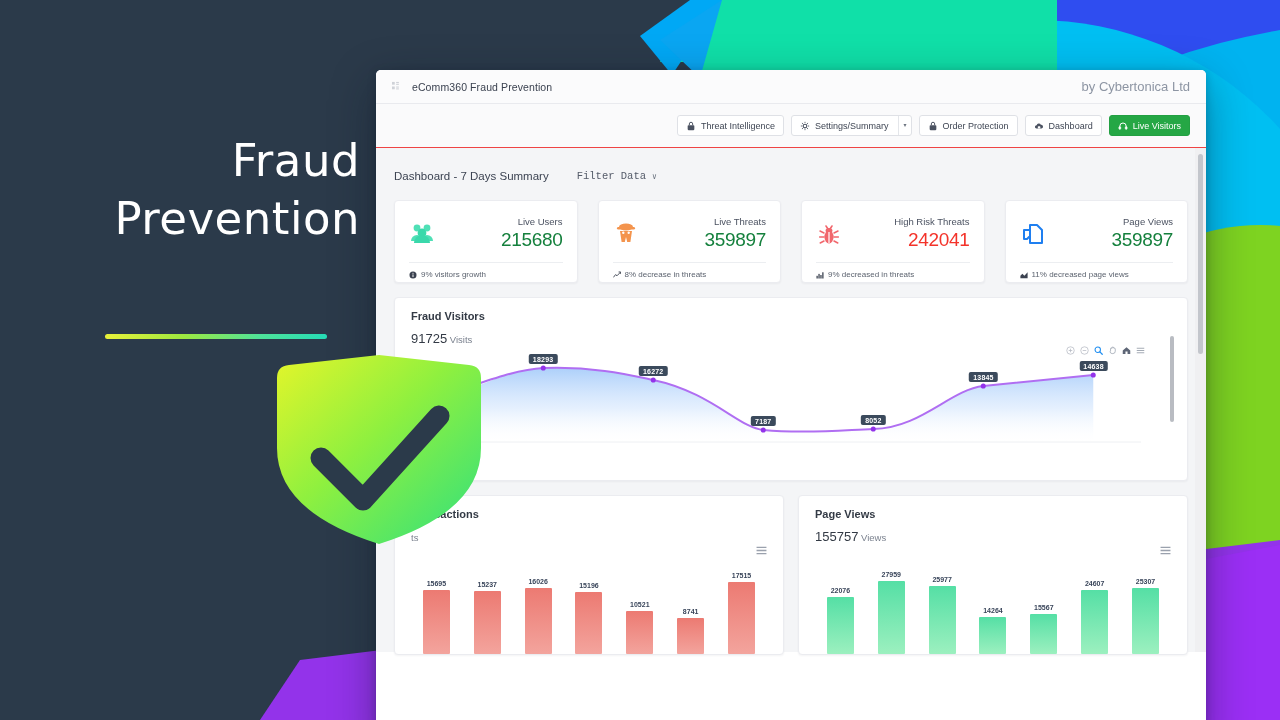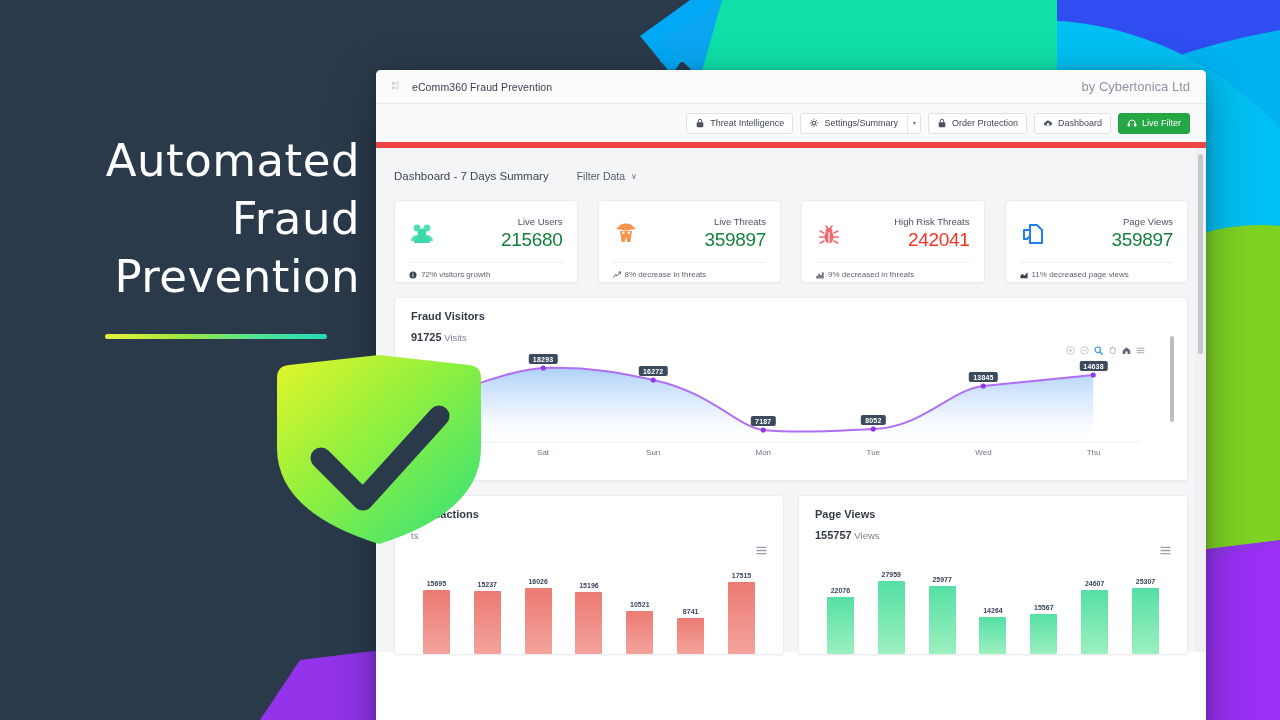--- a/index.html
+++ b/index.html
@@ -41,21 +41,21 @@
     height:34px; background:#fbfbfc; border-bottom:1px solid #e9eaee;
     display:flex; align-items:center; padding:0 16px;
   }
   .titlebar .logo { width:11px; height:11px; margin-right:9px; opacity:.45; flex:none; }
   .app-title { font-size:10.5px; color:#3b4250; letter-spacing:.1px; }
   .titlebar .spacer { flex:1 1 auto; }
   .by-line { font-size:13px; color:#8d95a3; }
 
   
   .toolbar {
-    height:44px; background:#fafafb; border-bottom:6px solid #ef4444;
+    height:44px; background:#fafafb; border-bottom:1px solid #ef4444;
     display:flex; align-items:center; justify-content:flex-end;
     padding:0 16px; gap:7px;
   }
   .tbtn {
     display:flex; align-items:center; gap:5px;
     height:21px; padding:0 8px;
     background:#fff; border:1px solid #dfe1e6; border-radius:3px;
     font-size:9px; color:#3f4654; white-space:nowrap; cursor:pointer;
   }
   .tbtn svg { width:10px; height:10px; flex:none; }
@@ -66,21 +66,21 @@
   }
   .tbtn.primary svg { stroke:#fff; }
 
   
   .page { position:relative; height:calc(582px - 34px - 44px); background:#f4f5f7; }
   .page-inner { padding:14px 18px 0 18px; }
 
   .page-head { display:flex; align-items:center; gap:28px; height:28px; }
   .page-title { font-size:11.5px; color:#3c4352; }
   .filter {
-    font-size:10.5px; color:#545b69; display:flex; align-items:center; gap:6px; cursor:pointer;
+    font-size:10.5px; color:#545b69; display:flex; align-items:center; gap:6px; cursor:pointer;font-family:Liberation Mono, monospace;
   }
   .filter .chev { font-size:8px; color:#6c7480; }
 
   
   .stats { display:flex; gap:20px; margin-top:10px; }
   .stat {
     flex:1 1 0; background:#fff; border-radius:4px;
     border:1px solid #ebecf0;
     box-shadow:0 1px 2px rgba(30,40,60,.05);
     padding:12px 14px 0 14px; height:83px;
@@ -101,21 +101,21 @@
 
   
   .card {
     background:#fff; border-radius:4px; border:1px solid #ebecf0;
     box-shadow:0 1px 2px rgba(30,40,60,.05);
     margin-top:14px; position:relative;
   }
   .card-pad { padding:12px 16px 0 16px; }
   .card-title { font-size:11px; font-weight:bold; color:#333a45; }
   .card-sub { margin-top:9px; font-size:9.5px; color:#7b828f; }
-  .card-sub b { color:#333a45; font-weight:bold; font-size:11px; }
+  .card-sub b { color:#333a45; font-weight:normal; font-size:13px; }
 
   .visitors { height:184px; }
   .chart-tools {
     position:absolute; right:42px; top:48px;
     display:flex; align-items:center; gap:5px;
   }
   .chart-tools svg { width:9px; height:9px; cursor:pointer; }
 
   .sv-scroll {
     position:absolute; right:13px; top:38px; width:4px; height:86px;
@@ -177,21 +177,20 @@
 
   <path d="M260 720 L1280 720 L1280 540 L300 660 Z" fill="#9333ea"></path>
   <path d="M640 720 L1280 720 L1280 545 L700 655 Z" fill="#9b2ff5"></path>
 
   <path d="M672 648 L740 648 L700 690 Z" fill="#00bff2"></path>
   <path d="M676 650 L742 650 L702 692 L660 700 Z" fill="#00c4f5"></path>
   <path d="M640 650 L700 692 L660 720 L560 720 Z" fill="#2b3a4a"></path>
 </svg>
 
 <div class="headline">
-  <span class="ln">Automated</span>
   <span class="ln">Fraud</span>
   <span class="ln">Prevention</span>
 </div>
 <div class="rule"></div>
 
 <svg class="shield" viewBox="0 0 232 194">
   <defs>
     <linearGradient id="shieldGrad" x1="0" y1="0" x2="1" y2="1">
       <stop offset="0%" stop-color="#e4f52a"></stop>
       <stop offset="45%" stop-color="#8ff03f"></stop>
@@ -254,21 +253,21 @@
       </svg>
       <span>Dashboard</span>
     </div>
 
     <div class="tbtn primary">
       <svg viewBox="0 0 12 12">
         <path d="M2.2 7.5 V6.2 A3.8 3.8 0 0 1 9.8 6.2 V7.5" fill="none" stroke="#fff" stroke-width="1.2"></path>
         <rect x="1.2" y="6.8" width="2" height="3.2" rx="1" fill="#fff"></rect>
         <rect x="8.8" y="6.8" width="2" height="3.2" rx="1" fill="#fff"></rect>
       </svg>
-      <span>Live Filter</span>
+      <span>Live Visitors</span>
     </div>
   </div>
 
   <div class="page">
     <div class="page-sb-track"></div>
     <div class="page-sb"></div>
 
     <div class="page-inner">
 
       <div class="page-head">
@@ -295,21 +294,21 @@
               <div class="stat-label">Live Users</div>
               <div class="stat-value">215680</div>
             </div>
           </div>
           <div class="stat-foot">
             <svg viewBox="0 0 10 10">
               <circle cx="5" cy="5" r="4.4" fill="#3b4250"></circle>
               <rect x="4.4" y="2.3" width="1.2" height="1.2" fill="#fff"></rect>
               <rect x="4.4" y="4.3" width="1.2" height="3.3" fill="#fff"></rect>
             </svg>
-            <span>72% visitors growth</span>
+            <span>9% visitors growth</span>
           </div>
         </div>
 
         <div class="stat">
           <div class="stat-top">
             <svg class="stat-ico" viewBox="0 0 26 26">
               <ellipse cx="13" cy="6" rx="7" ry="3.4" fill="#f4944d"></ellipse>
               <rect x="4" y="6" width="18" height="2.6" rx="1.3" fill="#f4944d"></rect>
               <path d="M7 10 h12 l-1.6 11 h-3.2 l-1.2 -5 -1.2 5 h-3.2 Z" fill="#f4944d"></path>
               <circle cx="10.3" cy="11.8" r="1.2" fill="#fff"></circle>
@@ -436,28 +435,20 @@
             <path d="M0 92 H780" stroke="#eef0f3" stroke-width="1"></path>
           </svg>
 
           <div class="pill" style="left:18.7%; top:14px;">18293</div>
           <div class="pill" style="left:32.6%; top:26px;">16272</div>
           <div class="pill" style="left:46.5%; top:76px;">7187</div>
           <div class="pill" style="left:60.4%; top:75px;">8052</div>
           <div class="pill" style="left:74.3%; top:32px;">13845</div>
           <div class="pill" style="left:88.2%; top:21px;">14638</div>
 
-          <div class="xaxis">
-            <span class="xlab" style="left:18.7%;">Sat</span>
-            <span class="xlab" style="left:32.6%;">Sun</span>
-            <span class="xlab" style="left:46.5%;">Mon</span>
-            <span class="xlab" style="left:60.4%;">Tue</span>
-            <span class="xlab" style="left:74.3%;">Wed</span>
-            <span class="xlab" style="left:88.2%;">Thu</span>
-          </div>
         </div>
       </div>
 
       <div class="bottom">
 
         <div class="card">
           <div class="card-pad">
             <div class="card-title">Transactions</div>
             <div class="card-sub">
               <b></b>

